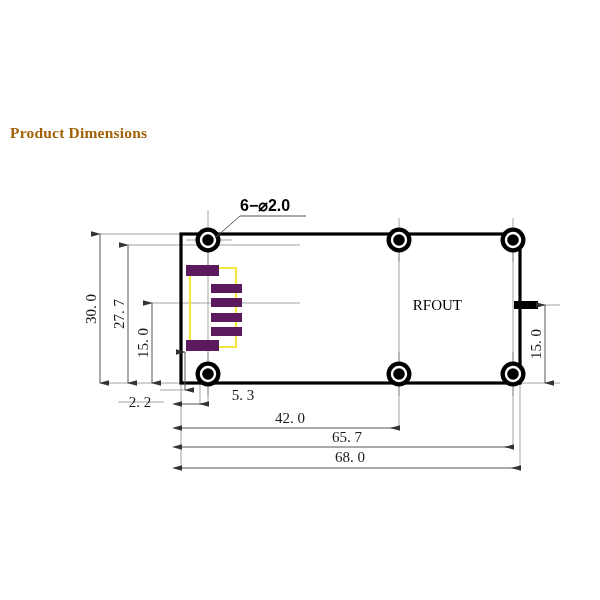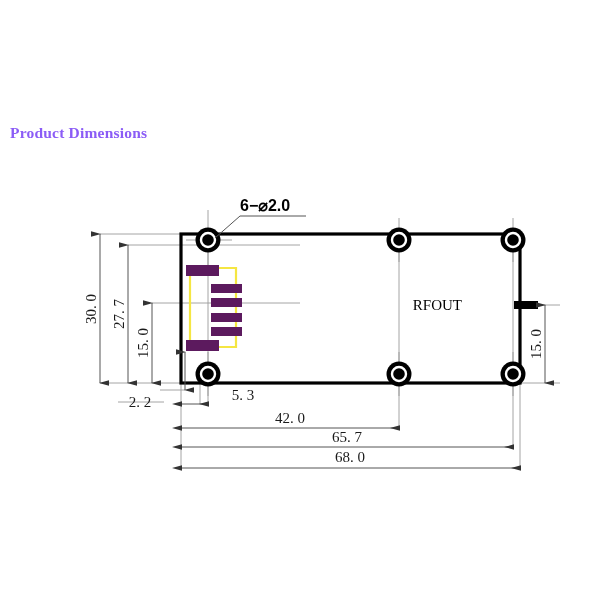--- a/index.html
+++ b/index.html
@@ -5,21 +5,21 @@
   html,body{margin:0;padding:0;}
   body{
     width:600px;height:600px;background:#ffffff;
     font-family:"Liberation Serif", serif;
     overflow:hidden;position:relative;
   }
   #page{position:absolute;left:0;top:0;width:600px;height:600px;}
   #title{
     position:absolute;left:10px;top:124px;
     font-family:"Liberation Serif", serif;
-    font-weight:bold;font-size:15.5px;color:#8b5cf6;
+    font-weight:bold;font-size:15.5px;color:#a16207;
     letter-spacing:0.2px;white-space:nowrap;
   }
   #svgwrap{position:absolute;left:0;top:0;width:600px;height:600px;}
   svg{display:block;}
   .dimtext{
     font-family:"Liberation Serif", serif;
     font-size:15px;fill:#1a1a1a;
   }
   .labeltext{
     font-family:"Liberation Serif", serif;

